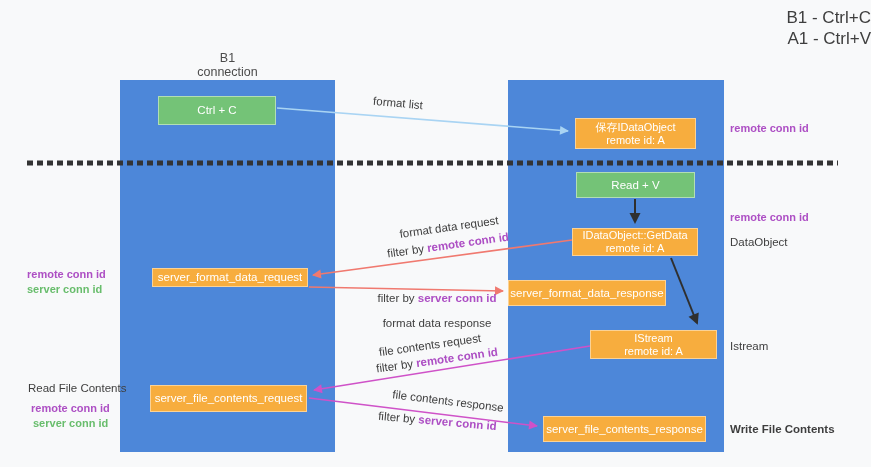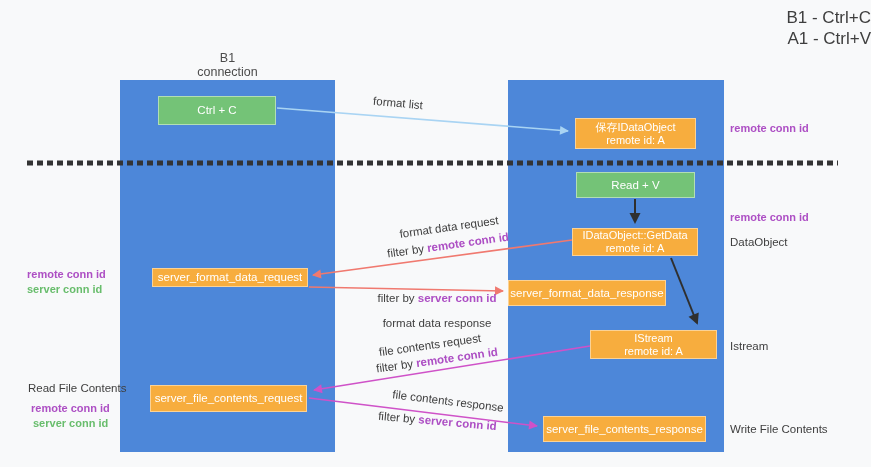--- a/index.html
+++ b/index.html
@@ -120,21 +120,21 @@
   </div>
 
   <div class="abs box orange" style="left:543px;top:416px;width:163px;height:26px;">
     <div>server_file_contents_response</div>
   </div>
 
   <div class="abs side-label purple" style="left:730px;top:122px;">remote conn id</div>
   <div class="abs side-label purple" style="left:730px;top:211px;">remote conn id</div>
   <div class="abs side-label" style="left:730px;top:236px;">DataObject</div>
   <div class="abs side-label" style="left:730px;top:340px;">Istream</div>
-  <div class="abs side-label" style="left:730px;top:423px;">Write File Contents</div>
+  <div class="abs side-label" style="left:730px;top:423px;font-weight:bold;">Write File Contents</div>
 
   <div class="abs side-label purple" style="left:27px;top:268px;">remote conn id</div>
   <div class="abs side-label green" style="left:27px;top:283px;">server conn id</div>
   <div class="abs side-label" style="left:28px;top:382px;">Read File Contents</div>
   <div class="abs side-label purple" style="left:31px;top:402px;">remote conn id</div>
   <div class="abs side-label green" style="left:33px;top:417px;">server conn id</div>
 
   <div class="abs flow-label rot-p5" style="left:343px;top:97px;width:110px;">format list</div>
 
   <div class="abs flow-label rot-n8" style="left:389px;top:221px;width:120px;">format data request</div>

